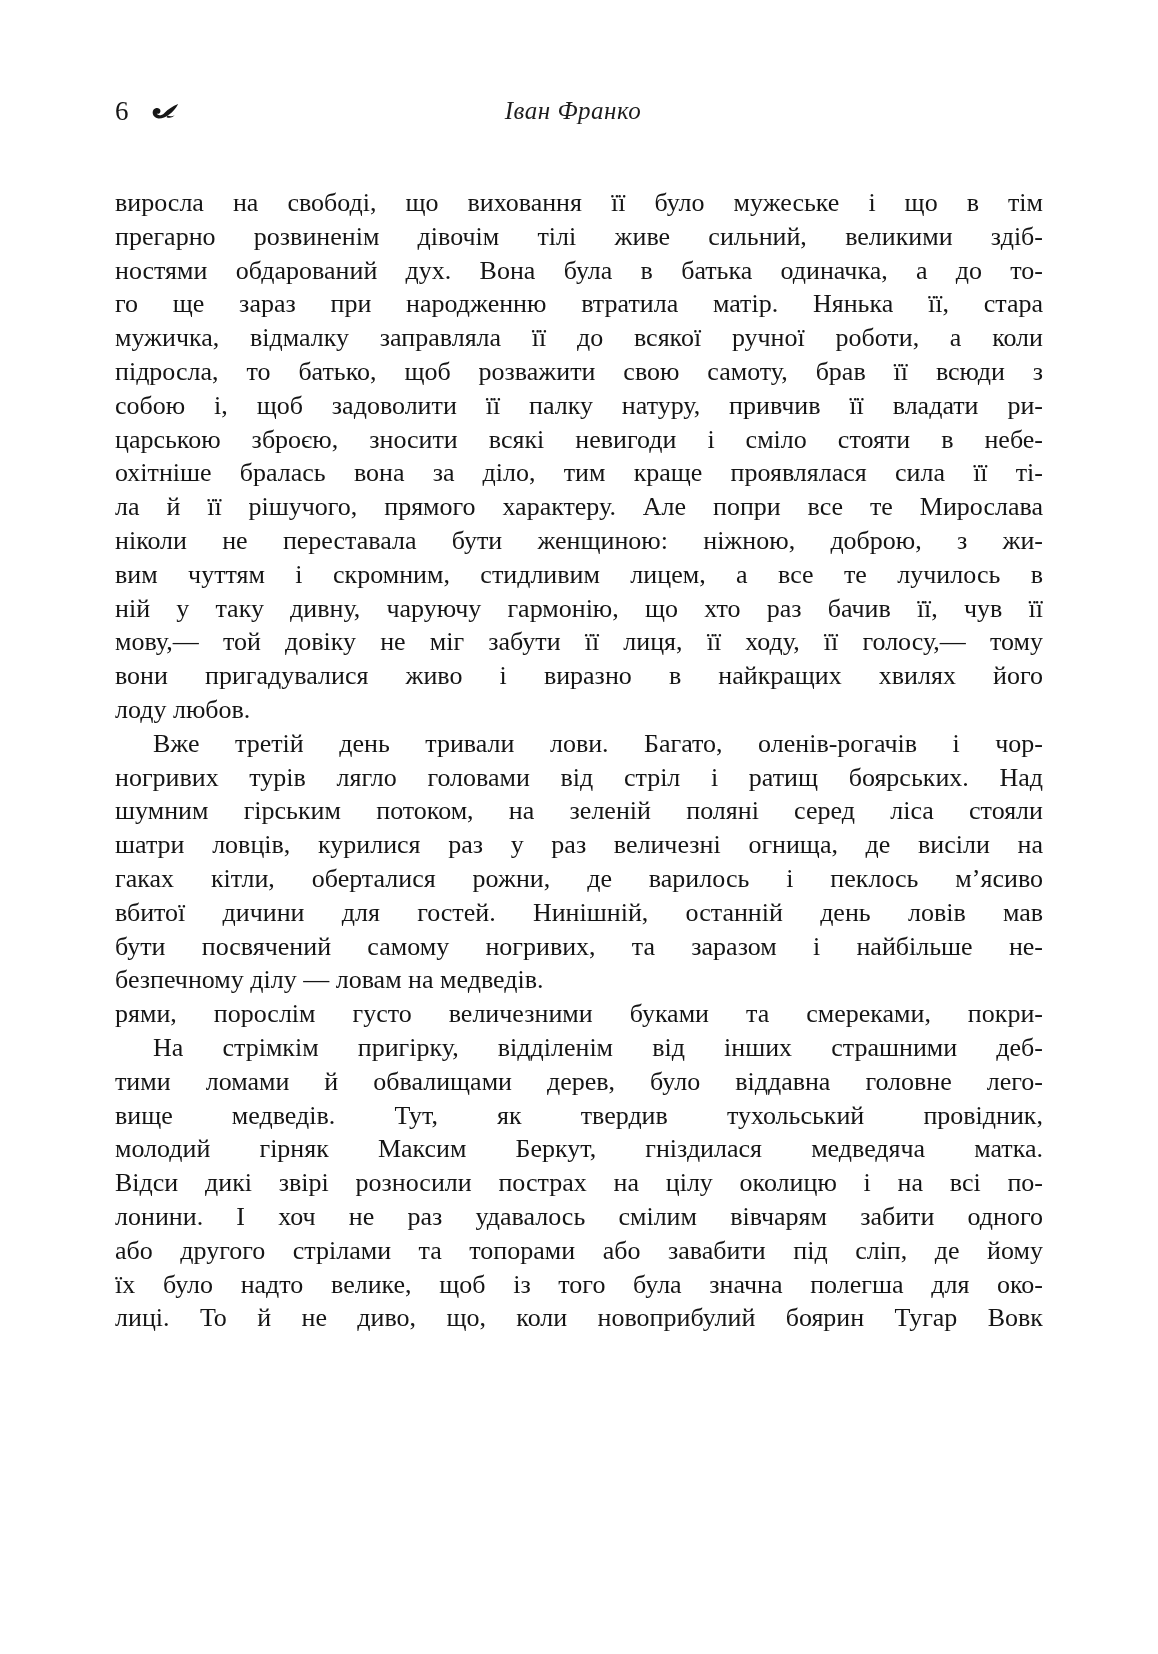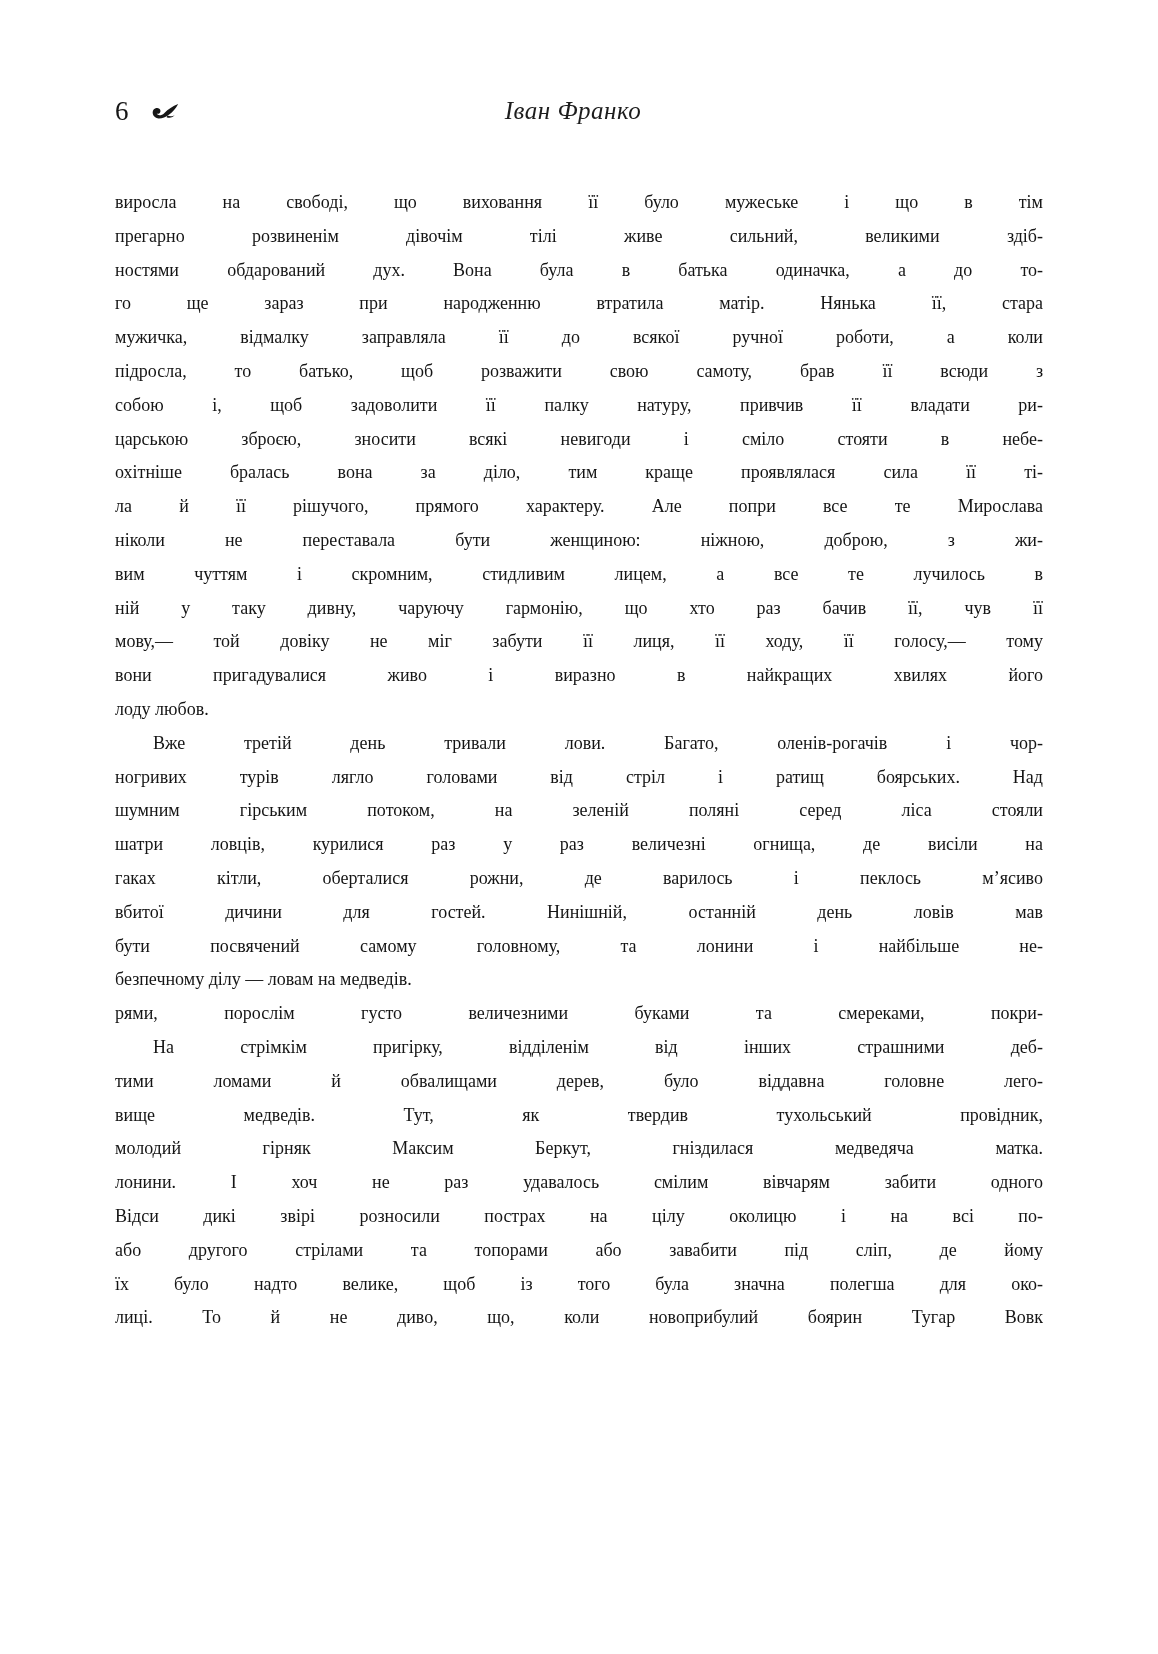--- a/index.html
+++ b/index.html
@@ -47,21 +47,21 @@
     font-size: 25px;
     line-height: 34px;
     color: #1d1d1d;
     letter-spacing: 0.5px;
   }
   .body-text {
     position: absolute;
     top: 186px;
     left: 115px;
     width: 928px;
-    font-size: 18px;
+    font-size: 26px;
     line-height: 33.8px;
     color: #151515;
   }
   .line {
     text-align: justify;
     text-align-last: justify;
     height: 33.8px;
     overflow: visible;
     white-space: normal;
   }
@@ -104,27 +104,27 @@
     <div class="line">ній у таку дивну, чаруючу гармонію, що хто раз бачив її, чув її</div>
     <div class="line">мову,— той довіку не міг забути її лиця, її ходу, її голосу,— тому</div>
     <div class="line">вони пригадувалися живо і виразно в найкращих хвилях його</div>
     <div class="line end">лоду любов.</div>
     <div class="line indent">Вже третій день тривали лови. Багато, оленів-рогачів і чор-</div>
     <div class="line">ногривих турів лягло головами від стріл і ратищ боярських. Над</div>
     <div class="line">шумним гірським потоком, на зеленій поляні серед ліса стояли</div>
     <div class="line">шатри ловців, курилися раз у раз величезні огнища, де висіли на</div>
     <div class="line">гаках кітли, оберталися рожни, де варилось і пеклось м’ясиво</div>
     <div class="line">вбитої дичини для гостей. Нинішній, останній день ловів мав</div>
-    <div class="line">бути посвячений самому головному, та лонини і найбільше не-</div>
+    <div class="line">бути посвячений самому ногривих, та заразом і найбільше не-</div>
     <div class="line end">безпечному ділу — ловам на медведів.</div>
     <div class="line">рями, порослім густо величезними буками та смереками, покри-</div>
     <div class="line indent">На стрімкім пригірку, відділенім від інших страшними деб-</div>
     <div class="line">тими ломами й обвалищами дерев, було віддавна головне лего-</div>
     <div class="line">вище медведів. Тут, як твердив тухольський провідник,</div>
     <div class="line">молодий гірняк Максим Беркут, гніздилася медведяча матка.</div>
+    <div class="line">Відси дикі звірі розносили пострах на цілу околицю і на всі по-</div>
     <div class="line">лонини. І хоч не раз удавалось смілим вівчарям забити одного</div>
-    <div class="line">Відси дикі звірі розносили пострах на цілу околицю і на всі по-</div>
     <div class="line">або другого стрілами та топорами або завабити під сліп, де йому</div>
     <div class="line">їх було надто велике, щоб із того була значна полегша для око-</div>
     <div class="line">лиці. То й не диво, що, коли новоприбулий боярин Тугар Вовк</div>
   </div>
 
 </div>
 
 </body></html>

